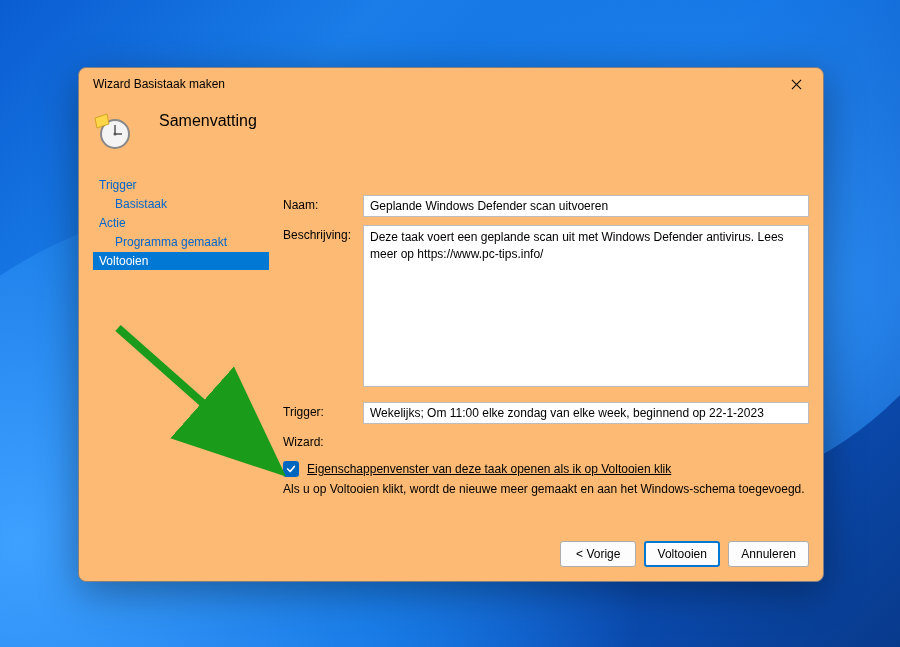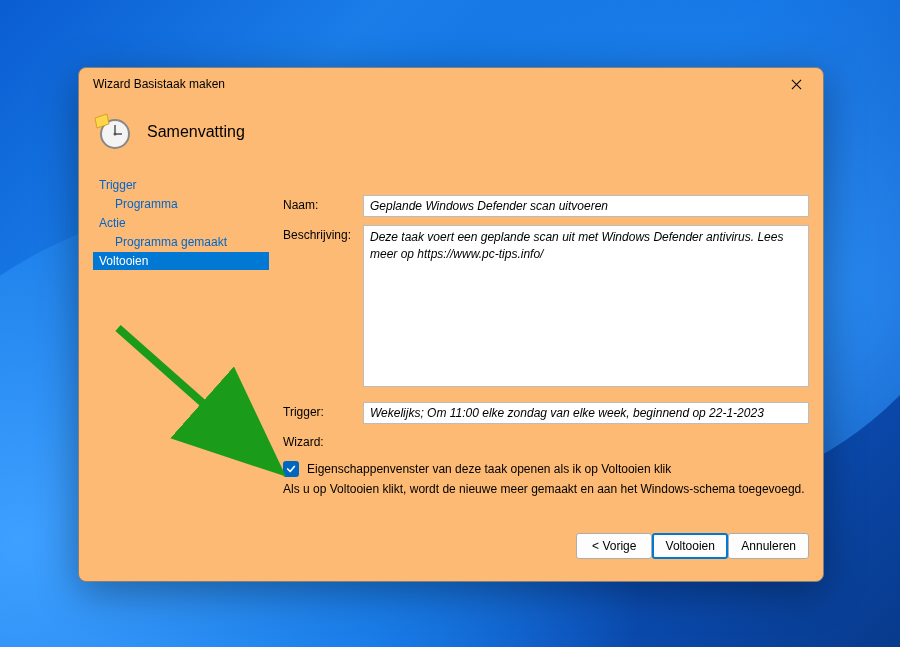--- a/index.html
+++ b/index.html
@@ -65,22 +65,22 @@
   display: flex;
   align-items: center;
   justify-content: center;
   cursor: pointer;
   border-radius: 4px;
 }
 .close-btn svg { width: 11px; height: 11px; }
 .header {
   padding: 12px 14px 20px 14px;
   display: flex;
-  align-items: center;
-  gap: 14px;
+  align-items: flex-start;
+  gap: 26px;
 }
 .header-icon {
   width: 40px;
   height: 40px;
 }
 .header-title {
   font-size: 16px;
   color: #000;
 }
 .body {
@@ -127,35 +127,35 @@
 input.text, textarea.text {
   width: 100%;
   box-sizing: border-box;
   border: 1px solid #bcbcbc;
   padding: 3px 6px;
   font-family: inherit;
   font-size: 12px;
   background: #fff;
   color: #000;
   resize: none;
-  font-style: italic;
 }
 textarea.text {
   height: 162px;
   line-height: 1.4;
 }
 input.readonly {
   background: #fff;
 }
 .check-row {
   display: flex;
   align-items: center;
   gap: 8px;
   margin-top: 12px;
   margin-bottom: 4px;
+  text-decoration: underline;
 }
 .check-box {
   width: 16px;
   height: 16px;
   border-radius: 3px;
   background: #0067c0;
   display: flex;
   align-items: center;
   justify-content: center;
   cursor: pointer;
@@ -164,23 +164,24 @@
 .check-label {
   color: #000;
   cursor: pointer;
 }
 .info-text {
   color: #000;
   line-height: 1.4;
   margin-top: 2px;
 }
 .footer {
-  padding: 12px 14px 22px 14px;
+  padding: 12px 14px 14px 14px;
   display: flex;
   justify-content: flex-end;
+  gap: 8px;
 }
 .btn {
   min-width: 76px;
   height: 26px;
   padding: 0 12px;
   border: 1px solid #adadad;
   background: #fdfdfd;
   border-radius: 3px;
   font-family: inherit;
   font-size: 12px;
@@ -222,21 +223,21 @@
       <line x1="22" y1="22" x2="22" y2="13" stroke="#555" stroke-width="1.5"></line>
       <line x1="22" y1="22" x2="29" y2="22" stroke="#555" stroke-width="1.5"></line>
       <polygon points="2,6 14,2 16,12 4,16" fill="#ffd54a" stroke="#c89b1a" stroke-width="0.8"></polygon>
     </svg>
     <div class="header-title">Samenvatting</div>
   </div>
 
   <div class="body">
     <div class="nav" id="nav">
         <div class="nav-item">Trigger</div>
-        <div class="nav-item sub">Programma</div>
+        <div class="nav-item sub">Basistaak</div>
         <div class="nav-item">Actie</div>
         <div class="nav-item sub">Programma gemaakt</div>
         <div class="nav-item selected">Voltooien</div>
       </div>
     <div class="content">
 
       <div class="row">
         <div class="row-label">Naam:</div>
         <div class="row-field">
           <input class="text" type="text" value="Geplande Windows Defender scan uitvoeren" style="">

